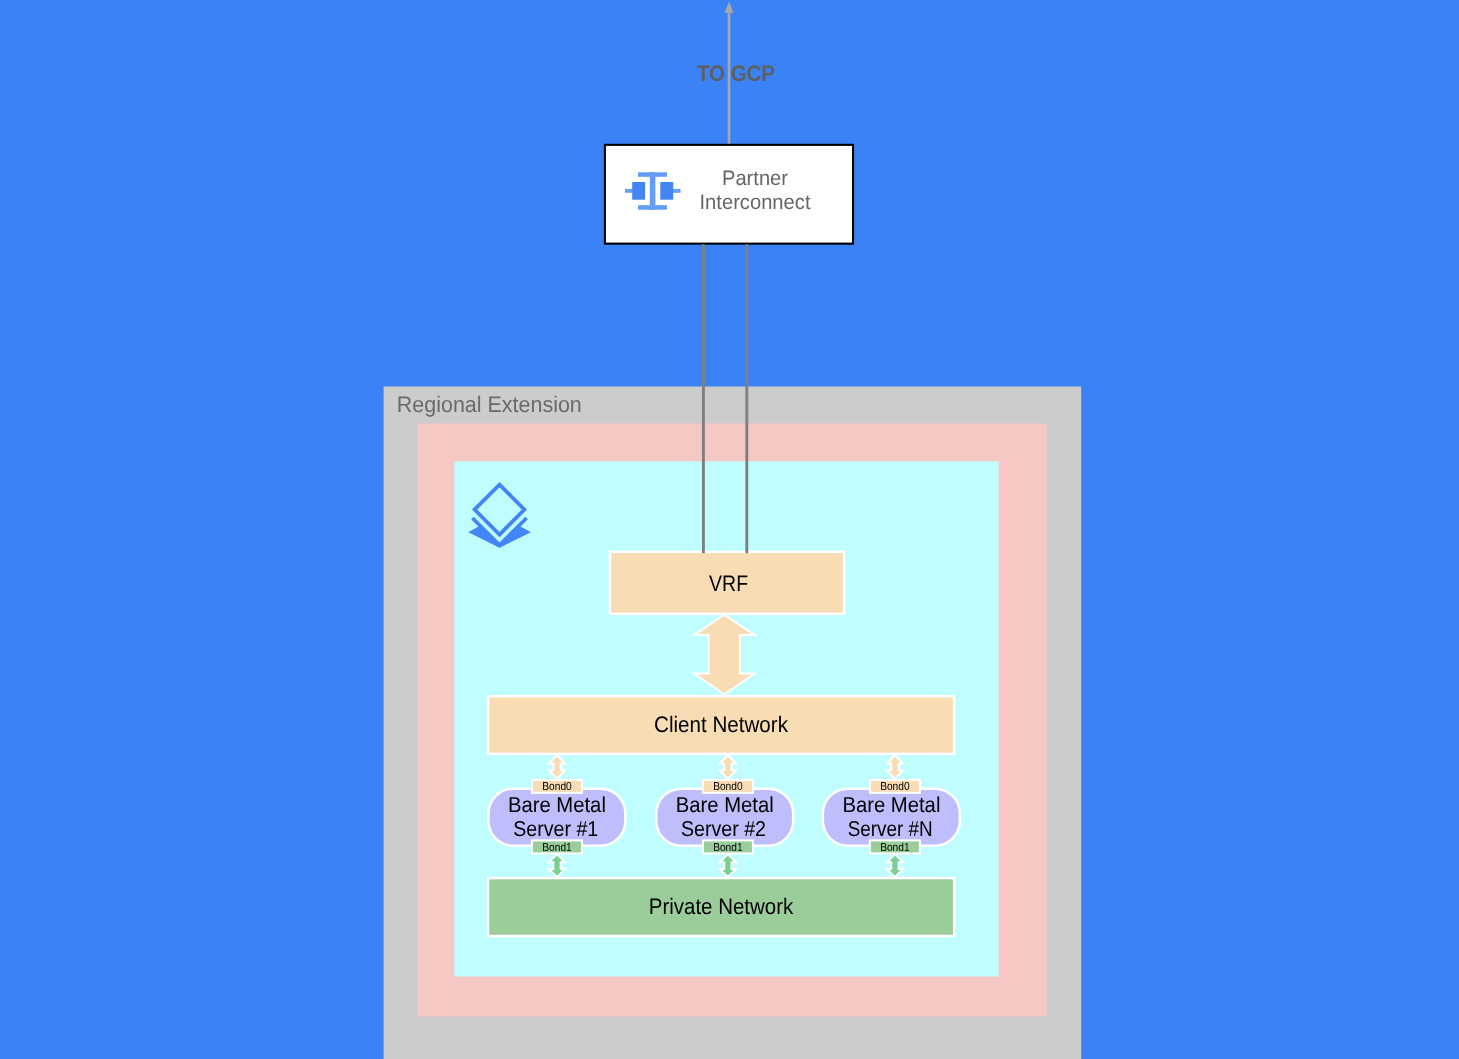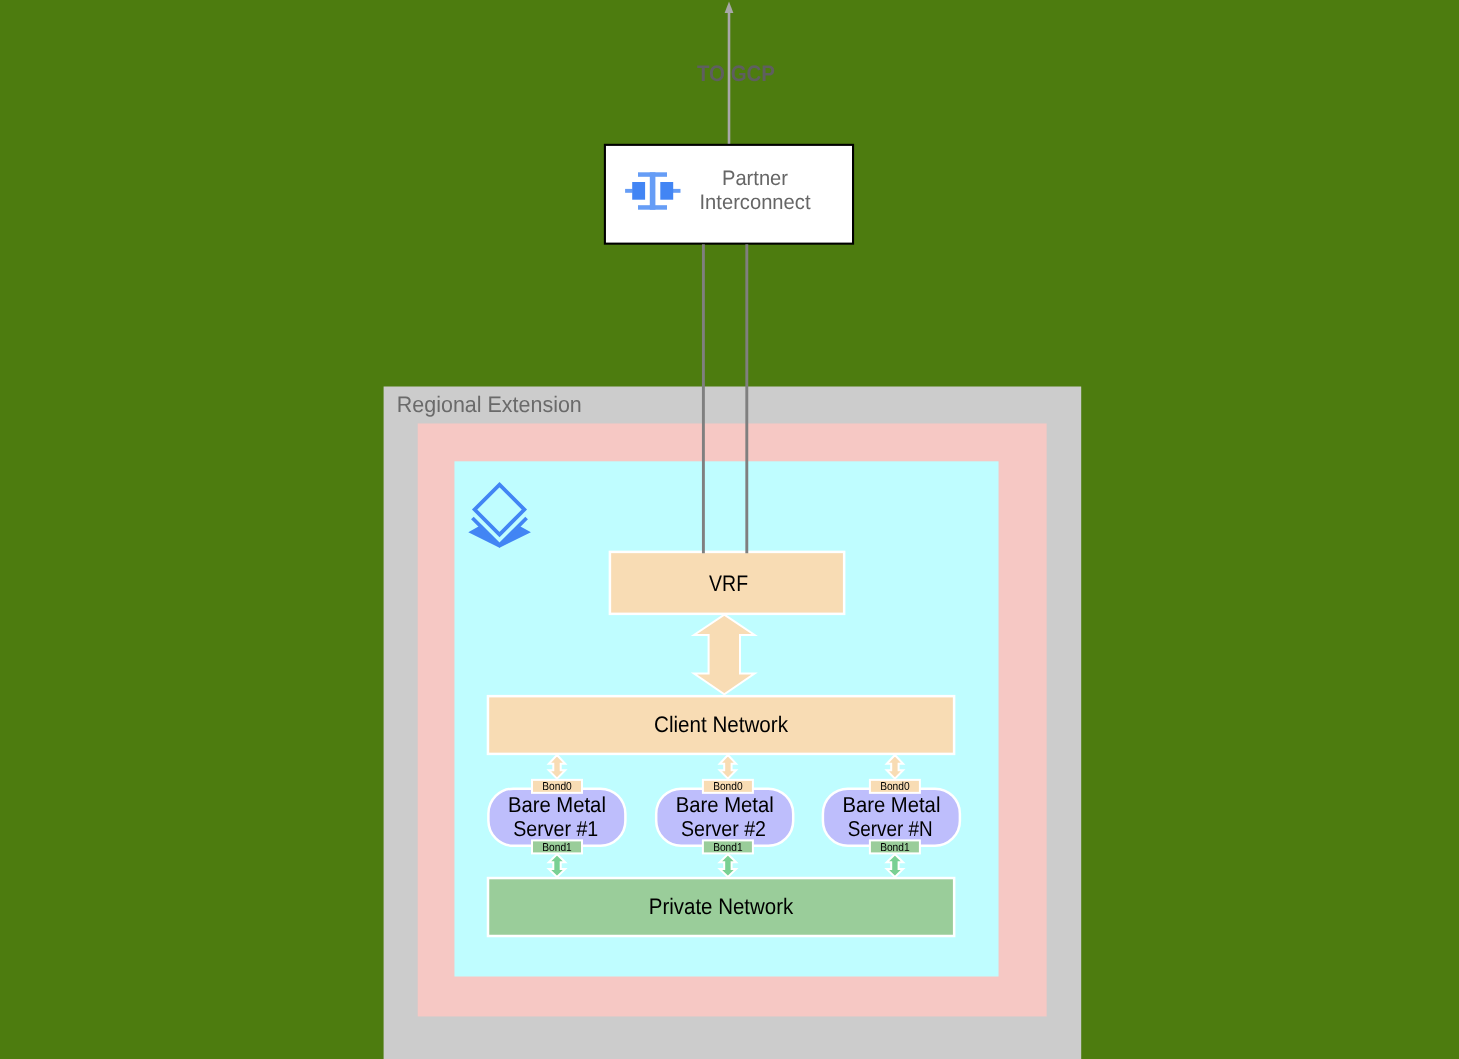--- a/index.html
+++ b/index.html
@@ -1,20 +1,20 @@
 <!DOCTYPE html>
 <html><head>
 <meta charset="utf-8">
 <title>Bare Metal Solution network diagram</title>
 <style>
   html,body{margin:0;padding:0;background:#ffffff;
     -webkit-font-smoothing:antialiased;
     text-rendering:geometricPrecision;}
   body{width:1459px;height:1059px;overflow:hidden;font-family:"Liberation Sans",sans-serif;}
-  #stage{position:relative;width:1459px;height:1059px;background:#4d7c0f;
+  #stage{position:relative;width:1459px;height:1059px;background:#3b82f6;
     transform:translateZ(0);}
   svg{display:block;overflow:visible;}
 </style>
 </head>
 <body>
 
 <div id="stage">
 <svg width="1459" height="1059" viewBox="0 0 1459 1059">
 
   <g>

